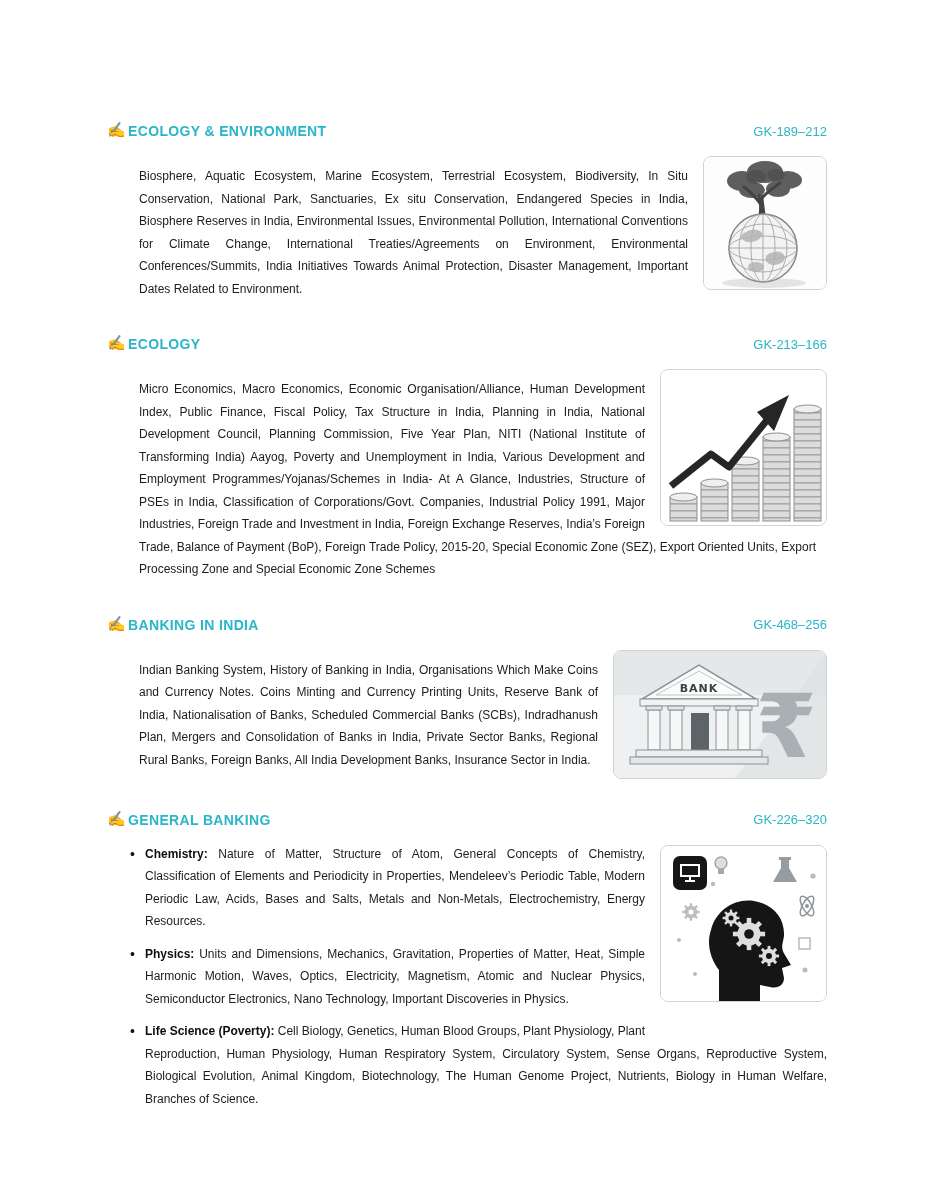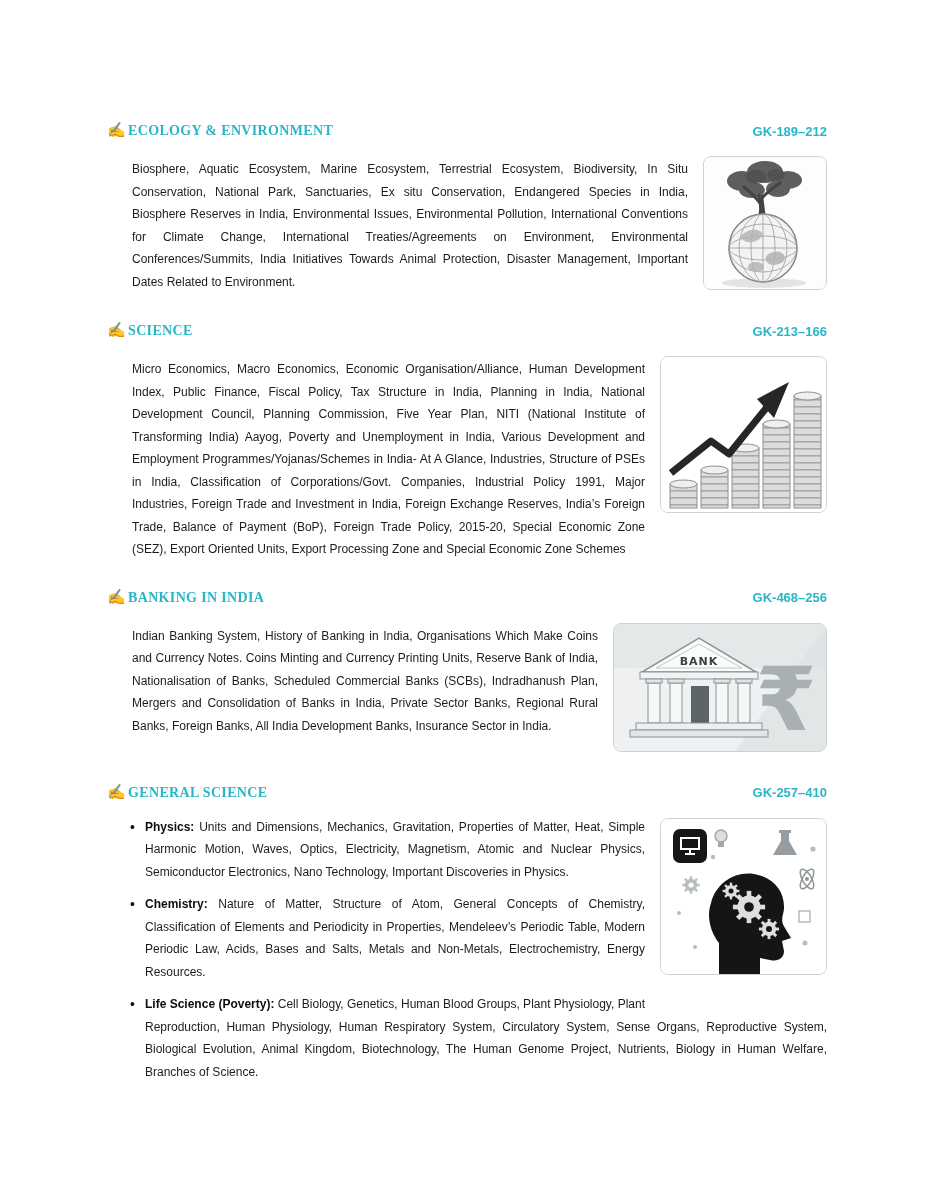--- a/index.html
+++ b/index.html
@@ -8,25 +8,25 @@
   body {
     width:930px; height:1200px; overflow:hidden;
     background:#ffffff; color:var(--ink);
     font-family:"Liberation Sans", sans-serif;
   }
   .page { padding:122px 103px 30px 107px; }
   .toc-section + .toc-section { margin-top:24px; }
 
   .sec-header { display:flex; align-items:center; margin-bottom:14px; }
   .sec-icon { width:21px; font-size:15px; color:#111; flex:0 0 21px; transform:translateY(-1px); }
-  .sec-title { margin:0; font-size:14px; font-weight:bold; letter-spacing:.35px; color:var(--accent);font-family:Liberation Serif, serif; }
-  .sec-pages { margin-left:auto; font-size:13px; font-weight:bold; color:var(--accent); white-space:nowrap; }
+  .sec-title { margin:0; font-size:14px; font-weight:bold; letter-spacing:.35px; color:var(--accent); }
+  .sec-pages { margin-left:auto; font-size:13px; font-weight:normal; color:var(--accent); white-space:nowrap; }
 
   .sec-body { margin-left:21px; display:flow-root; }
-  .sec-text { margin:4px; text-align:justify; font-size:12px; line-height:22.5px; color:#1c1c1c; }
+  .sec-text { margin:11px; text-align:justify; font-size:12px; line-height:22.5px; color:#1c1c1c; }
 
   .fig {
     float:right; margin:2px 0 8px 15px;
     border:1px solid #cfd2d3; border-radius:8px;
     overflow:hidden; background:#fff;
   }
   .fig svg { display:block; }
   .fig-eco  { width:124px; height:134px; }
   .fig-econ { width:167px; height:157px; }
   .fig-bank { width:214px; height:129px; }
@@ -91,21 +91,21 @@
           </g>
         </svg>
       </figure>
       <p class="sec-text">Biosphere, Aquatic Ecosystem, Marine Ecosystem, Terrestrial Ecosystem, Biodiversity, In Situ Conservation, National Park, Sanctuaries, Ex situ Conservation, Endangered Species in India, Biosphere Reserves in India, Environmental Issues, Environmental Pollution, International Conventions for Climate Change, International Treaties/Agreements on Environment, Environmental Conferences/Summits, India Initiatives Towards Animal Protection, Disaster Management, Important Dates Related to Environment.</p>
     </div>
   </section>
 
   <section class="toc-section">
     <div class="sec-header">
       <span class="sec-icon">✍</span>
-      <h2 class="sec-title">SCIENCE</h2>
+      <h2 class="sec-title">ECOLOGY</h2>
       <span class="sec-pages">GK-213–166</span>
     </div>
     <div class="sec-body">
       <figure class="fig fig-econ" aria-label="coin-stacks-with-growth-arrow-illustration">
         <svg viewBox="0 0 167 157" width="167" height="157">
           <rect width="167" height="157" fill="#ffffff"></rect>
           <defs>
             <pattern id="coins" width="6" height="7" patternUnits="userSpaceOnUse">
               <rect width="6" height="7" fill="#dcdcdc"></rect>
               <rect width="6" height="1.6" fill="#a9a9a9"></rect>
@@ -165,22 +165,22 @@
           <rect x="16" y="106" width="138" height="7" fill="#e3e6e7" stroke="#8b9296"></rect>
         </svg>
       </figure>
       <p class="sec-text">Indian Banking System, History of Banking in India, Organisations Which Make Coins and Currency Notes. Coins Minting and Currency Printing Units, Reserve Bank of India, Nationalisation of Banks, Scheduled Commercial Banks (SCBs), Indradhanush Plan, Mergers and Consolidation of Banks in India, Private Sector Banks, Regional Rural Banks, Foreign Banks, All India Development Banks, Insurance Sector in India.</p>
     </div>
   </section>
 
   <section class="toc-section">
     <div class="sec-header">
       <span class="sec-icon">✍</span>
-      <h2 class="sec-title">GENERAL SCIENCE</h2>
-      <span class="sec-pages">GK-257–410</span>
+      <h2 class="sec-title">GENERAL BANKING</h2>
+      <span class="sec-pages">GK-226–320</span>
     </div>
     <div class="sec-body">
       <figure class="fig fig-sci" aria-label="head-silhouette-with-gears-science-icons-illustration">
         <svg viewBox="0 0 167 157" width="167" height="157">
           <rect width="167" height="157" fill="#ffffff"></rect>
           <defs>
             <g id="gw">
               <g fill="#dedede">
                 <rect x="-2" y="-14" width="4" height="6"></rect>
                   <rect x="-2" y="8" width="4" height="6"></rect>
@@ -234,24 +234,24 @@
           <rect x="138" y="92" width="11" height="11" fill="none" stroke="#b4babc" stroke-width="1.5"></rect>
           <circle cx="52" cy="38" r="2.2" fill="#b7bcbe"></circle>
           <circle cx="152" cy="30" r="2.6" fill="#b7bcbe"></circle>
           <circle cx="18" cy="94" r="2" fill="#b7bcbe"></circle>
           <circle cx="144" cy="124" r="2.5" fill="#b7bcbe"></circle>
           <circle cx="34" cy="128" r="2" fill="#b7bcbe"></circle>
         </svg>
       </figure>
       <ul class="topic-list">
         <li>
-          <span class="topic-label">Physics:</span><span> Units and Dimensions, Mechanics, Gravitation, Properties of Matter, Heat, Simple Harmonic Motion, Waves, Optics, Electricity, Magnetism, Atomic and Nuclear Physics, Semiconductor Electronics, Nano Technology, Important Discoveries in Physics.</span>
+          <span class="topic-label">Chemistry:</span><span> Nature of Matter, Structure of Atom, General Concepts of Chemistry, Classification of Elements and Periodicity in Properties, Mendeleev’s Periodic Table, Modern Periodic Law, Acids, Bases and Salts, Metals and Non-Metals, Electrochemistry, Energy Resources.</span>
         </li>
         <li>
-          <span class="topic-label">Chemistry:</span><span> Nature of Matter, Structure of Atom, General Concepts of Chemistry, Classification of Elements and Periodicity in Properties, Mendeleev’s Periodic Table, Modern Periodic Law, Acids, Bases and Salts, Metals and Non-Metals, Electrochemistry, Energy Resources.</span>
+          <span class="topic-label">Physics:</span><span> Units and Dimensions, Mechanics, Gravitation, Properties of Matter, Heat, Simple Harmonic Motion, Waves, Optics, Electricity, Magnetism, Atomic and Nuclear Physics, Semiconductor Electronics, Nano Technology, Important Discoveries in Physics.</span>
         </li>
         <li>
           <span class="topic-label">Life Science (Poverty):</span><span> Cell Biology, Genetics, Human Blood Groups, Plant Physiology, Plant Reproduction, Human Physiology, Human Respiratory System, Circulatory System, Sense Organs, Reproductive System, Biological Evolution, Animal Kingdom, Biotechnology, The Human Genome Project, Nutrients, Biology in Human Welfare, Branches of Science.</span>
         </li>
       </ul>
     </div>
   </section>
 
 </div>
 

